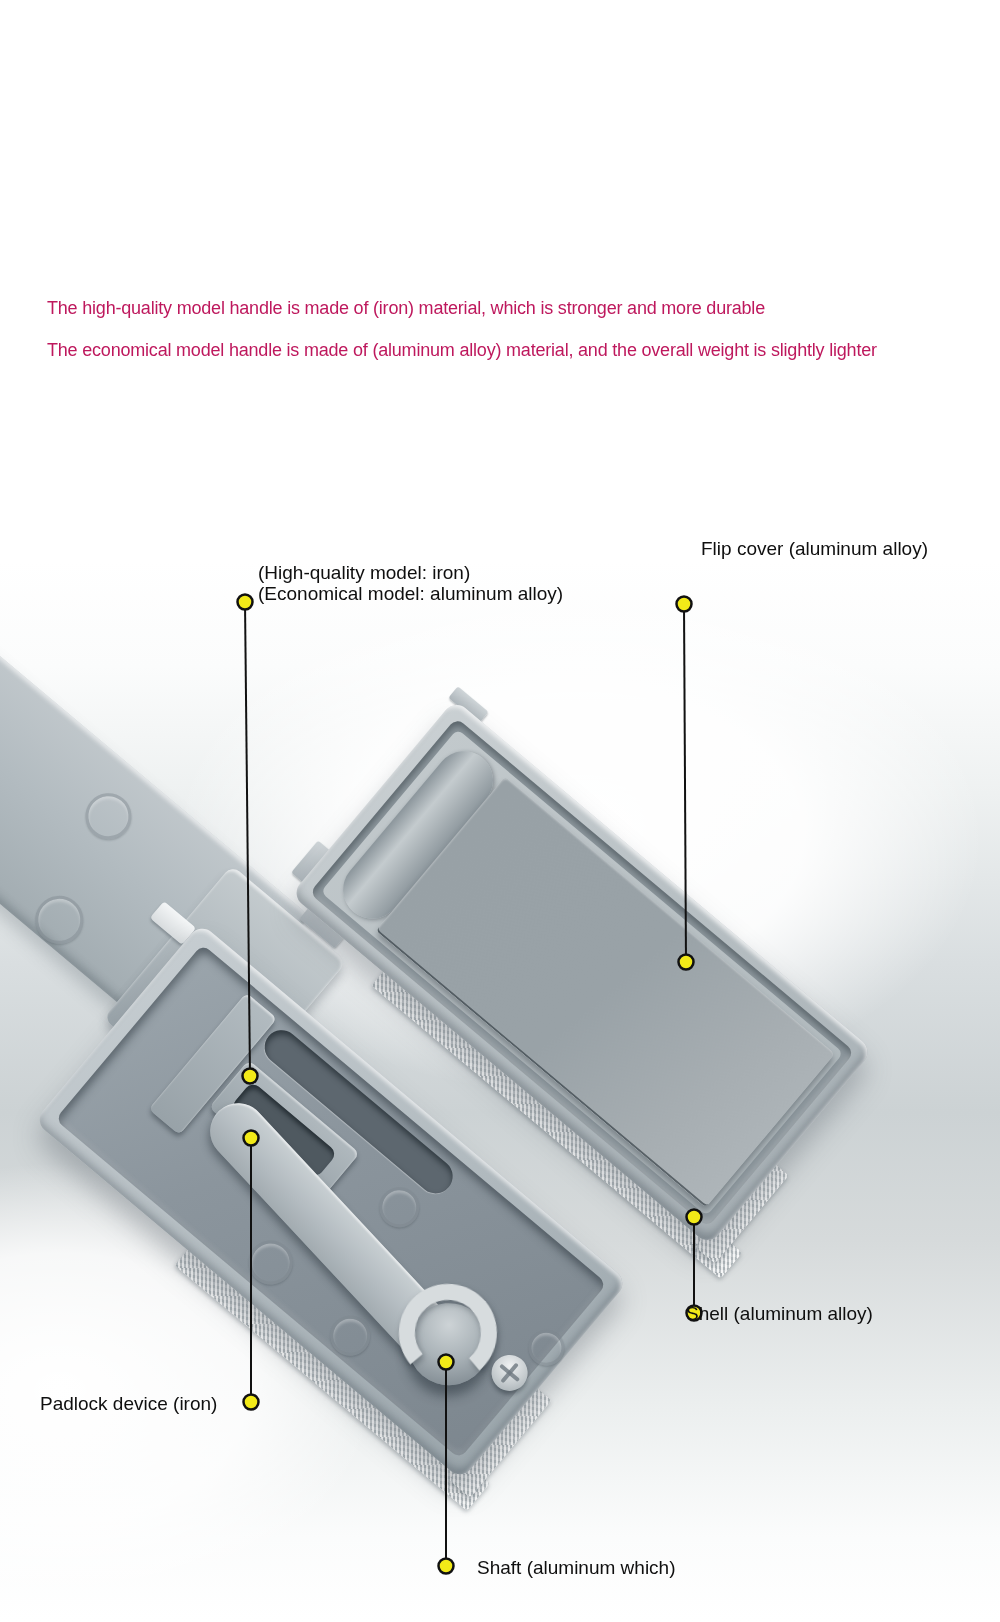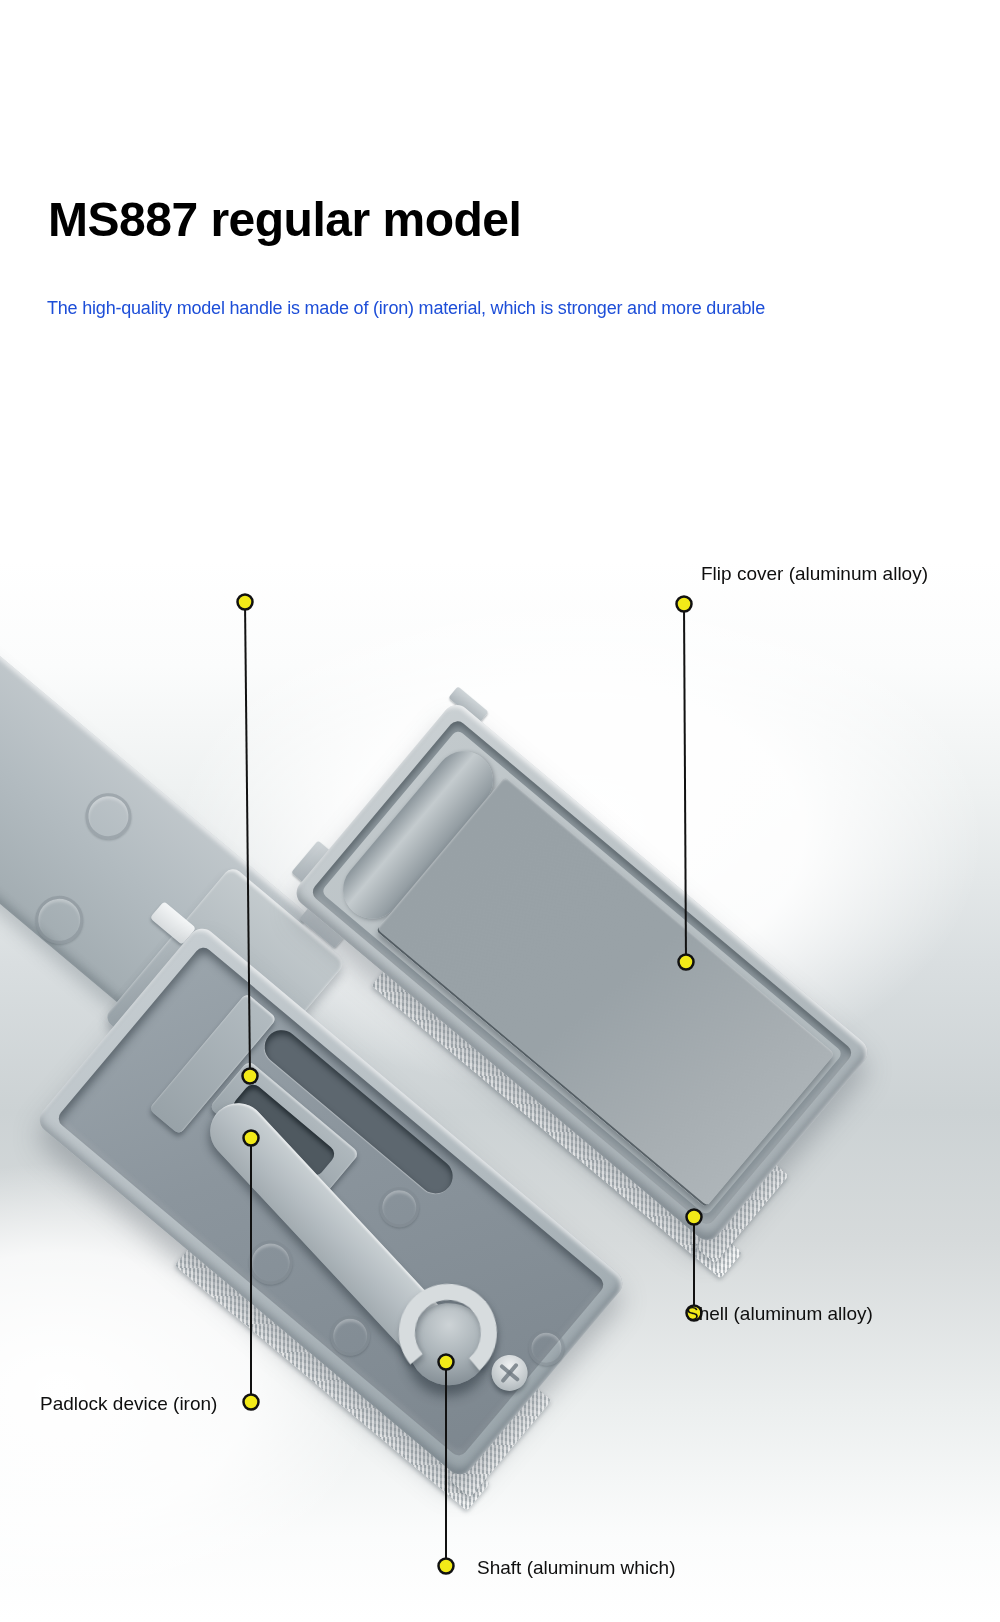--- a/index.html
+++ b/index.html
@@ -1,21 +1,21 @@
 <!DOCTYPE html>
 <html><head>
 <meta charset="utf-8">
 <style>
   * { margin:0; padding:0; box-sizing:border-box; }
   html,body { width:1000px; height:1622px; background:#ffffff; font-family:"Liberation Sans", sans-serif; overflow:hidden; }
   .stage { position:relative; width:1000px; height:1622px; background:#ffffff; overflow:hidden; }
 
   
   .title { position:absolute; left:48px; top:192px; font-size:48px; font-weight:bold; color:#000; letter-spacing:-0.5px; }
-  .desc { position:absolute; left:47px; font-size:18px; color:#1d4ed8; letter-spacing:-0.2px; white-space:nowrap; }
+  .desc { position:absolute; left:47px; font-size:18px; color:#be185d; letter-spacing:-0.2px; white-space:nowrap; }
   .desc.l1 { top:298px; }
   .desc.l2 { top:340px; }
 
   
   .photo { position:absolute; left:0; top:560px; width:1000px; height:1062px; }
   .photo-bg { position:absolute; inset:0;
     background:
       radial-gradient(ellipse 560px 360px at 58% 26%, #ffffff 0%, rgba(255,255,255,.9) 40%, rgba(255,255,255,0) 72%),
       radial-gradient(ellipse 420px 300px at 6% 78%, #ffffff 0%, rgba(255,255,255,.8) 45%, rgba(255,255,255,0) 75%),
       linear-gradient(180deg, #ffffff 0%, #fbfcfc 10%, #eef1f1 22%, #d9dee0 38%, #ccd2d4 52%, #d6dadb 64%, #ecefef 80%, #fbfcfc 92%, #ffffff 100%);
@@ -102,22 +102,22 @@
 
   
   .ann { position:absolute; left:0; top:0; width:1000px; height:1622px; pointer-events:none; }
   .callout-label { position:absolute; font-size:19px; color:#0f0f0f; white-space:nowrap; line-height:21px; }
 </style>
 </head>
 <body>
 
 <div class="stage">
 
-  <div class="title">MS887 regular model</div>
   <div class="desc l1">The high-quality model handle is made of (iron) material, which is stronger and more durable</div>
+  <div class="desc l2">The economical model handle is made of (aluminum alloy) material, and the overall weight is slightly lighter</div>
 
   <div class="photo">
     <div class="photo-bg"></div>
 
     <div class="handle rot">
       <div class="emboss" style="left:278px; top:30px; width:46px; height:46px;"></div>
       <div class="emboss" style="left:306px; top:140px; width:48px; height:48px;"></div>
       <div class="emboss" style="left:448px; top:82px; width:44px; height:44px;"></div>
     </div>
     <div class="bracket rot"></div>
@@ -173,18 +173,22 @@
     <circle cx="684" cy="604" r="7.5" stroke="#111111" stroke-width="2.5" fill="#f2ea18"></circle>
     <circle cx="686" cy="962" r="7.5" stroke="#111111" stroke-width="2.5" fill="#f2ea18"></circle>
     <circle cx="694" cy="1217" r="7.5" stroke="#111111" stroke-width="2.5" fill="#f2ea18"></circle>
     <circle cx="694" cy="1313" r="7.5" stroke="#111111" stroke-width="2.5" fill="#f2ea18"></circle>
     <circle cx="251" cy="1138" r="7.5" stroke="#111111" stroke-width="2.5" fill="#f2ea18"></circle>
     <circle cx="251" cy="1402" r="7.5" stroke="#111111" stroke-width="2.5" fill="#f2ea18"></circle>
     <circle cx="446" cy="1362" r="7.5" stroke="#111111" stroke-width="2.5" fill="#f2ea18"></circle>
     <circle cx="446" cy="1566" r="7.5" stroke="#111111" stroke-width="2.5" fill="#f2ea18"></circle>
   </svg>
 
-  <div class="callout-label" style="left:701px; top:563px;">Flip cover (aluminum alloy)</div>
+  <div class="callout-label" style="left:258px; top:562px;">
+    <div>(High-quality model: iron)</div>
+    <div>(Economical model: aluminum alloy)</div>
+  </div>
+  <div class="callout-label" style="left:701px; top:538px;">Flip cover (aluminum alloy)</div>
   <div class="callout-label" style="left:686px; top:1303px;">Shell (aluminum alloy)</div>
   <div class="callout-label" style="left:40px; top:1393px;">Padlock device (iron)</div>
   <div class="callout-label" style="left:477px; top:1557px;">Shaft (aluminum which)</div>
 
 </div>
 
 </body></html>

